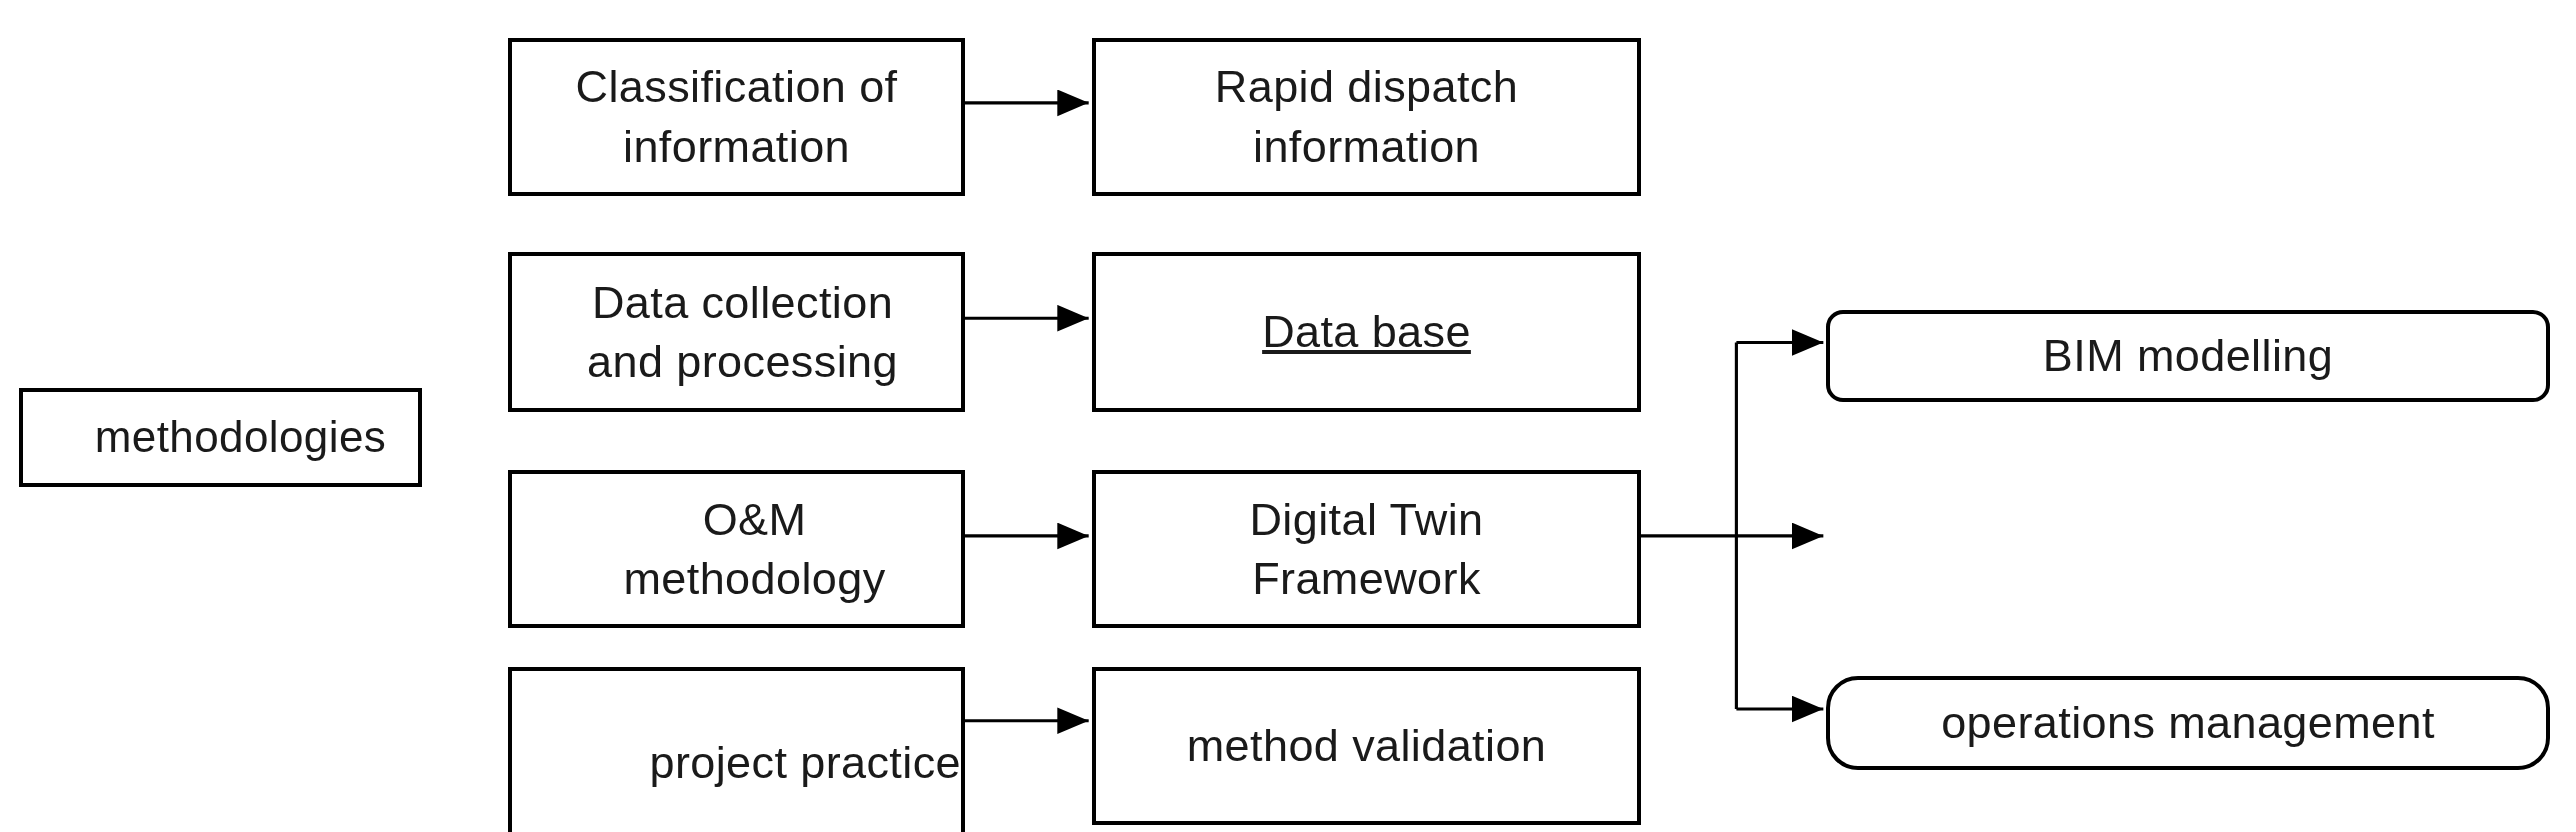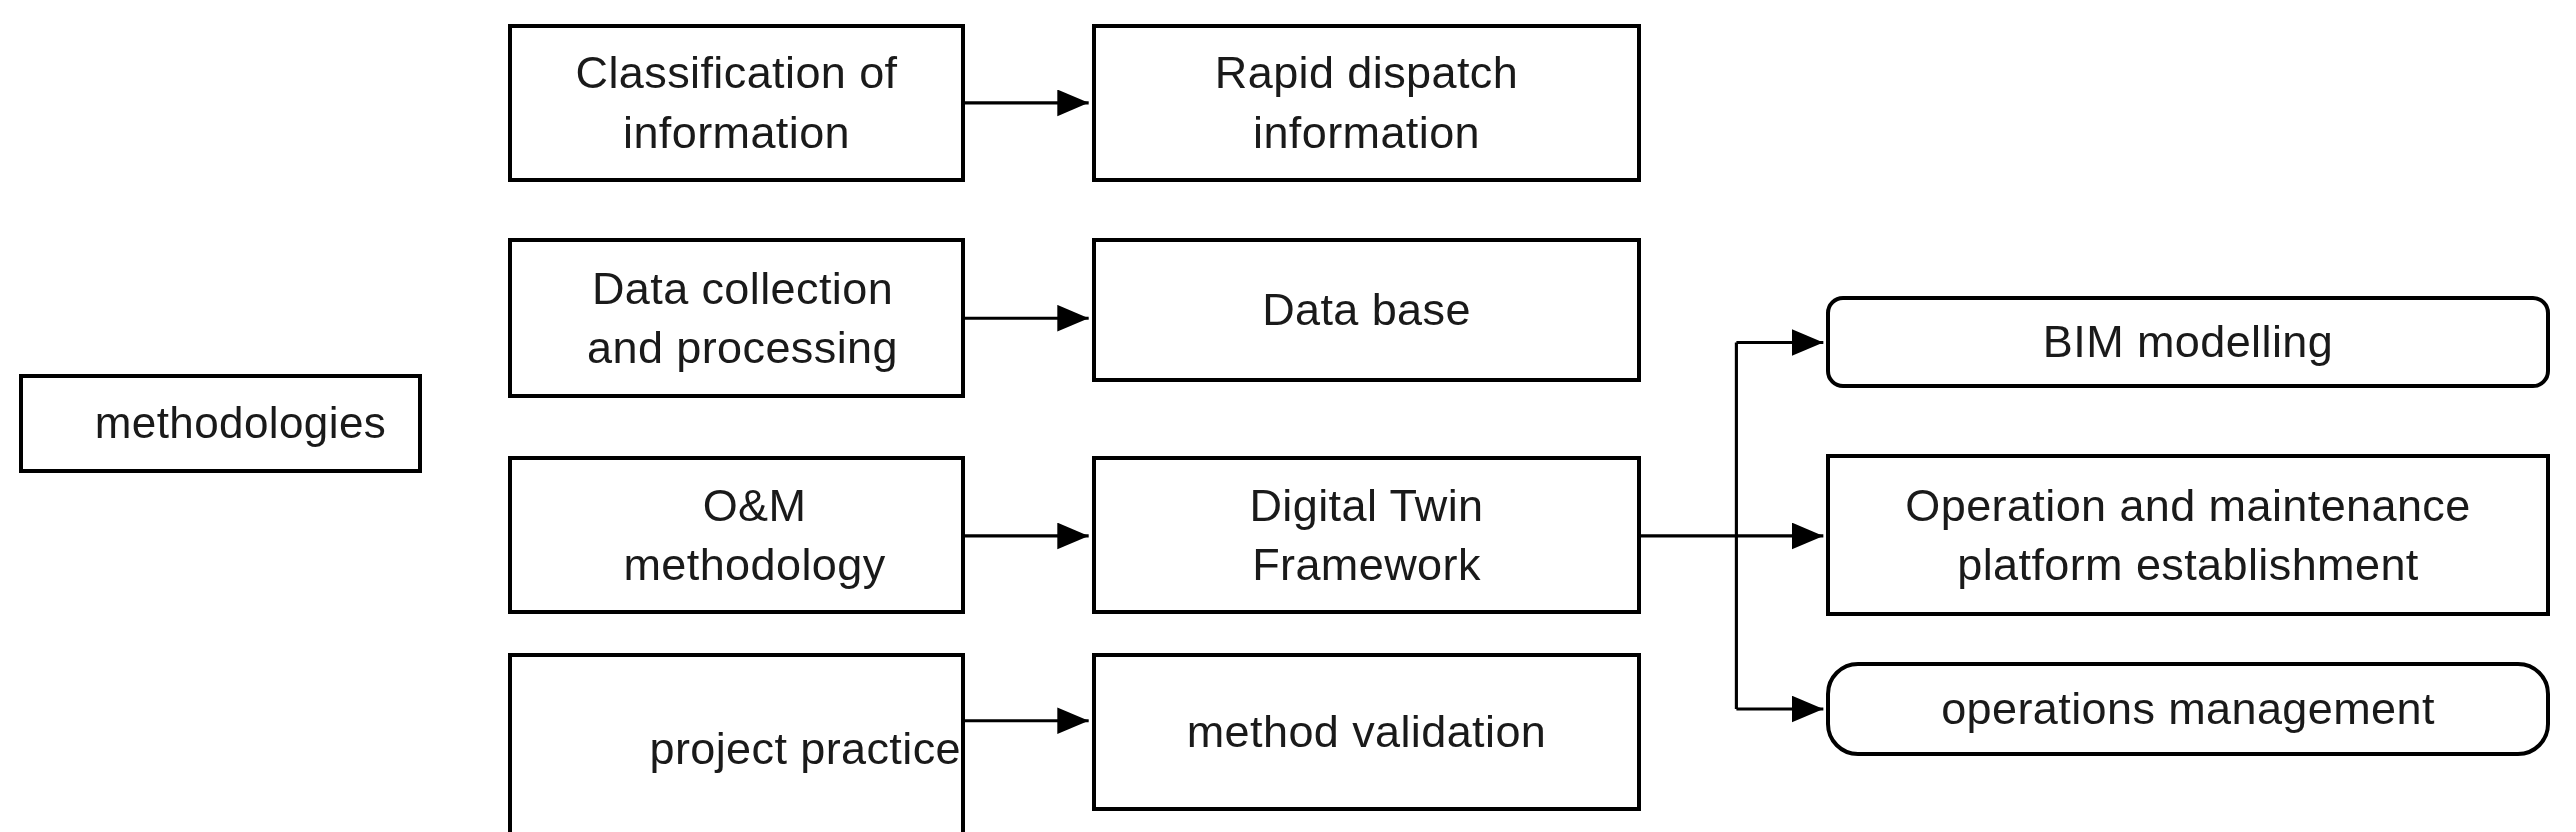--- a/index.html
+++ b/index.html
@@ -37,20 +37,21 @@
     border: 4.7px solid var(--color-line, #000000);
     background: var(--color-box_fill, #ffffff);
     display: flex;
     align-items: center;
     justify-content: center;
     text-align: center;
     white-space: pre-line;
     font-size: 45px;
     line-height: 1.32;
     letter-spacing: 0.4px;
+    margin-top: 14px;
   }
   .node.root {
     font-size: 44px;
   }
 </style>
 </head>
 <body>
 
 <div class="canvas">
 
@@ -89,36 +90,32 @@
 methodology</span>
   </div>
   <div class="node" style="left:508px; top:653px; width:457px; height:192px;justify-content:flex-end;">
     <span>project practice</span>
   </div>
 
   <div class="node" style="left:1092px; top:23.5px; width:549px; height:158px;">
     <span>Rapid dispatch
 information</span>
   </div>
-  <div class="node" style="left:1092px; top:238px; width:549px; height:144px;">
+  <div class="node" style="left:1092px; top:238px; width:549px; height:160px;text-decoration:underline;">
     <span>Data base</span>
   </div>
   <div class="node" style="left:1092px; top:456px; width:549px; height:158px;">
     <span>Digital Twin
 Framework</span>
   </div>
   <div class="node" style="left:1092px; top:653px; width:549px; height:158px;">
     <span>method validation</span>
   </div>
 
   <div class="node" style="left:1826px; top:296px; width:724px; height:92px;border-radius:17px;">
     <span>BIM modelling</span>
   </div>
-  <div class="node" style="left:1826px; top:454px; width:724px; height:162px;">
-    <span>Operation and maintenance
-platform establishment</span>
-  </div>
   <div class="node" style="left:1826px; top:662px; width:724px; height:94px;border-radius:32px;">
     <span>operations management</span>
   </div>
 
 </div>
 
 
 </body></html>

